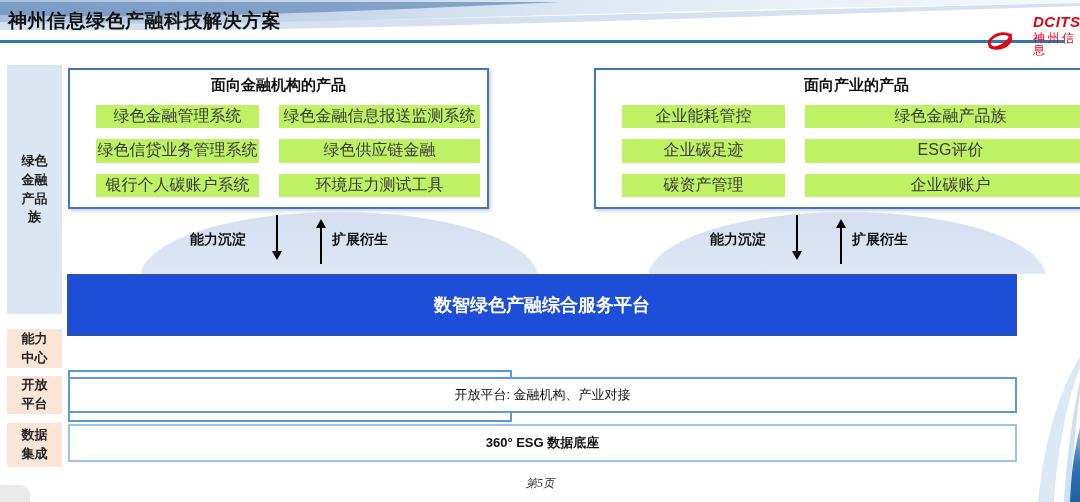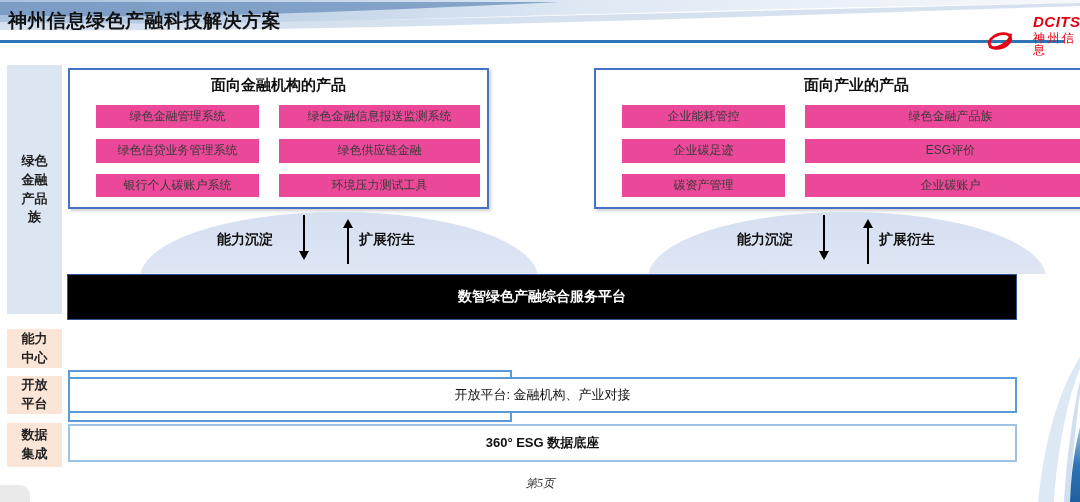--- a/index.html
+++ b/index.html
@@ -25,39 +25,39 @@
   .rail-cap { top:329px; height:39px; }
   .rail-open { top:376px; height:38px; }
   .rail-data { top:423px; height:44px; }
 
   
   .pbox { position:absolute; top:68px; height:141px; background:#fff; border:2px solid #4472c4; box-shadow:2px 2px 3px rgba(120,120,120,0.35); }
   .pbox-finance { left:68px; width:421px; }
   .pbox-industry { left:594px; width:511px;padding-left:14px; }
   .pbox-title { text-align:center; font-size:15px; font-weight:bold; color:#111; margin-top:6px; }
   .pill-grid { position:absolute; left:26px; right:7px; top:35px; bottom:10px; display:grid; grid-template-columns:163px 1fr; column-gap:20px; row-gap:11px; }
-  .pill { background:#ec4899; color:#3a3a3a; font-size:12px; display:flex; align-items:center; justify-content:center; white-space:nowrap; }
+  .pill { background:#bef264; color:#3a3a3a; font-size:16px; display:flex; align-items:center; justify-content:center; white-space:nowrap; }
 
   
   .dome { position:absolute; top:212px; height:62px; overflow:hidden; z-index:1; }
   .dome-l { left:140px; width:398px; }
   .dome-r { left:648px; width:398px; }
   .dome i { display:block; width:100%; height:132px; border-radius:50%; background:linear-gradient(180deg,#d5dff1 0%,#e6ecf7 80%); }
   .arrows { position:absolute; top:213px; height:54px; display:flex; align-items:center; z-index:2; }
   .arrows-l { left:190px; } .arrows-r { left:710px; }
-  .arr-label { font-size:14px; font-weight:bold; color:#111; white-space:nowrap;margin-left:27px; }
+  .arr-label { font-size:14px; font-weight:bold; color:#111; white-space:nowrap; }
   .arrow { position:relative; display:inline-block; width:2px; height:42px; background:#000; }
   .arrow-down { margin-left:30px; margin-bottom:8px; }
   .arrow-down::after { content:""; position:absolute; left:-4px; bottom:-8px; border:5px solid transparent; border-top:9px solid #000; }
   .arrow-up { margin-left:42px; margin-top:6px; }
   .arrow-up::after { content:""; position:absolute; left:-4px; top:-8px; border:5px solid transparent; border-bottom:9px solid #000; }
   .arrows .arr-label:last-child { margin-left:10px; }
 
   
-  .platform { position:absolute; left:67px; top:274px; width:950px; height:46px; background:#000000; border:1px solid #2f5597; color:#fff; font-size:14px; font-weight:bold; display:flex; align-items:center; justify-content:center; z-index:3; }
+  .platform { position:absolute; left:67px; top:274px; width:950px; height:62px; background:#1d4ed8; border:1px solid #2f5597; color:#fff; font-size:18px; font-weight:bold; display:flex; align-items:center; justify-content:center; z-index:3; }
   .wbox { position:absolute; background:#fff; border:2px solid #5b9bd5; display:flex; align-items:center; justify-content:center; font-size:13px; color:#111; }
   .wbox-app   { left:68px;  top:330px; width:444px; height:52px;margin-top:40px; }
   .wbox-model { left:541px; top:330px; width:476px; height:36px; }
   .wbox-open  { left:68px;  top:377px; width:949px; height:36px; }
   .wbox-data  { left:68px;  top:424px; width:949px; height:38px; border-color:#9dc3e6;font-weight:bold; }
 
   
   .page-num { position:absolute; left:0; top:476px; width:1080px; text-align:center; font-size:11.5px; font-style:italic; color:#333; font-family:"Liberation Serif","DejaVu Serif",serif; }
   .corner-swoosh { position:absolute; right:0; bottom:0; width:60px; height:145px; pointer-events:none; }
   .gray-corner { position:absolute; left:0; bottom:0; width:30px; height:17px; background:#eaeaea; border-top-right-radius:10px; }

